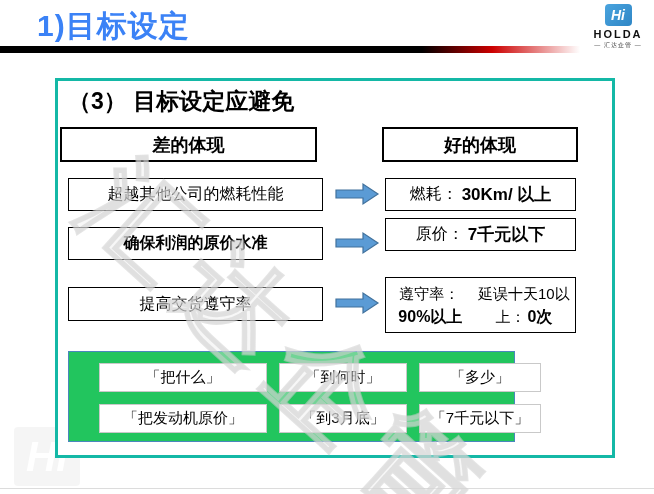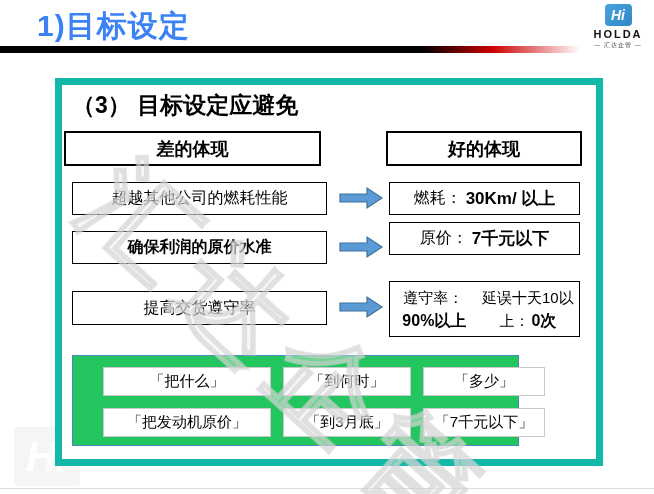--- a/index.html
+++ b/index.html
@@ -33,21 +33,21 @@
     position:absolute;left:14px;top:427px;width:66px;height:59px;z-index:0;
     background:rgba(120,120,120,0.07);border-radius:4px;
     display:flex;align-items:center;justify-content:center;
   }
   .corner-watermark span{
     font-size:42px;font-weight:bold;font-style:italic;color:rgba(255,255,255,0.95);
   }
   
   .slide-box{
     position:absolute;left:55px;top:78px;width:534px;height:374px;
-    border:7px solid #14b8a6;background:#fff;z-index:10;
+    border:3px solid #14b8a6;background:#fff;z-index:10;padding-left:20px;
   }
   .slide-title{
     position:absolute;left:10px;top:5px;
     font-size:23px;font-weight:bold;color:#000;
   }
   .cell{
     position:absolute;background:#fff;
     display:flex;align-items:center;justify-content:center;
     text-align:center;color:#000;
   }

